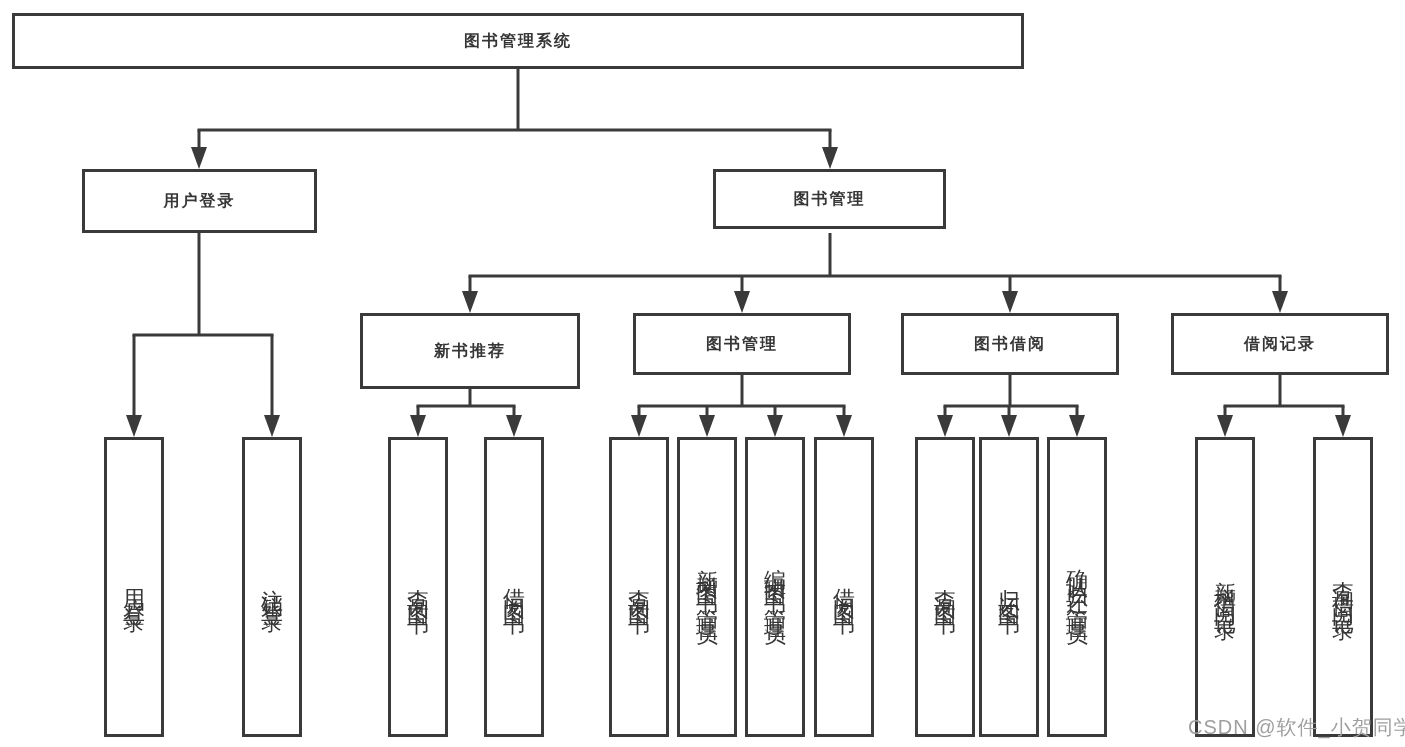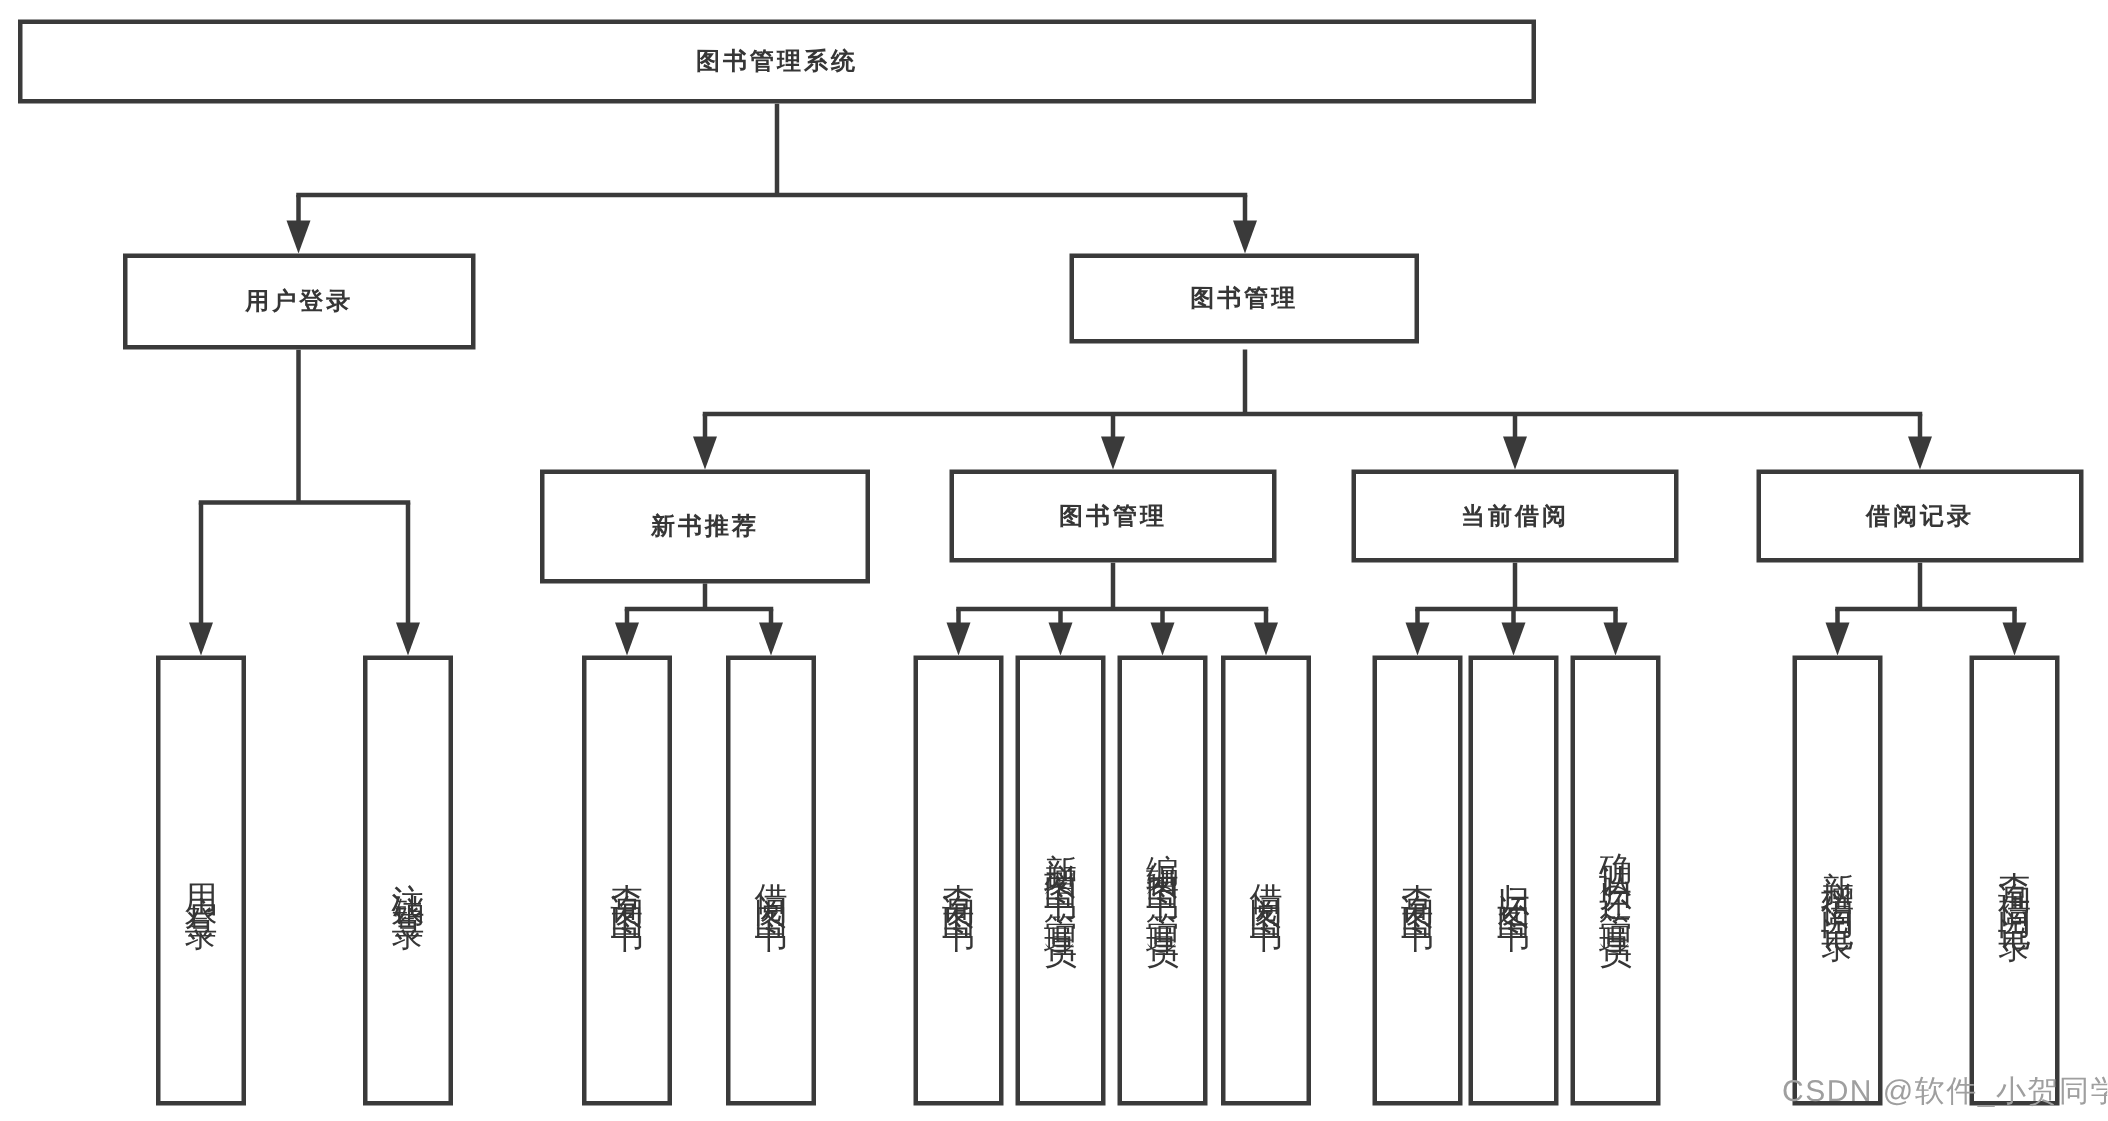--- a/index.html
+++ b/index.html
@@ -97,21 +97,21 @@
     <span>图书管理</span>
   </div>
 
   <div class="box h" style="left:360px;top:313px;width:220px;height:76px">
     <span>新书推荐</span>
   </div>
   <div class="box h" style="left:633px;top:313px;width:218px;height:62px">
     <span>图书管理</span>
   </div>
   <div class="box h" style="left:901px;top:313px;width:218px;height:62px">
-    <span>当前借阅</span>
+    <span>图书借阅</span>
   </div>
   <div class="box h" style="left:1171px;top:313px;width:218px;height:62px">
     <span>借阅记录</span>
   </div>
 
   <div class="box v" style="left:104px;top:437px;width:60px;height:300px">
     <span class="vt">用户登录</span>
   </div>
   <div class="box v" style="left:242px;top:437px;width:60px;height:300px">
     <span class="vt">注销登录</span>

